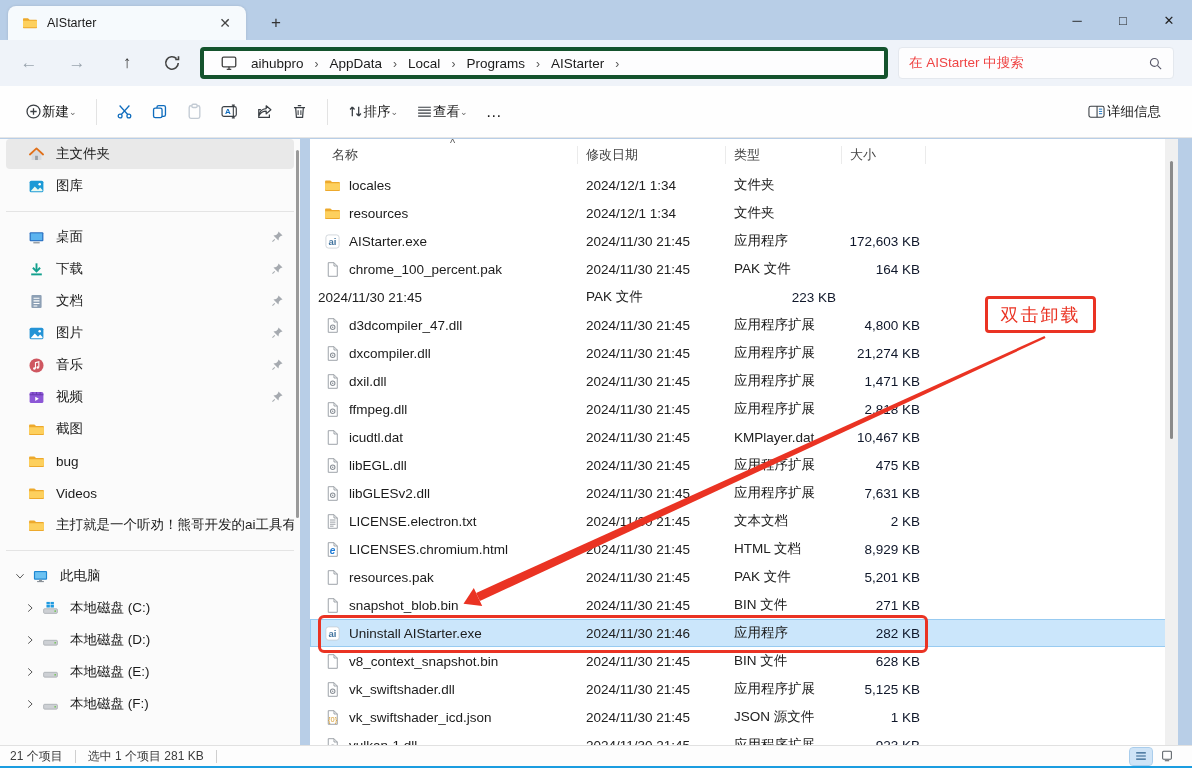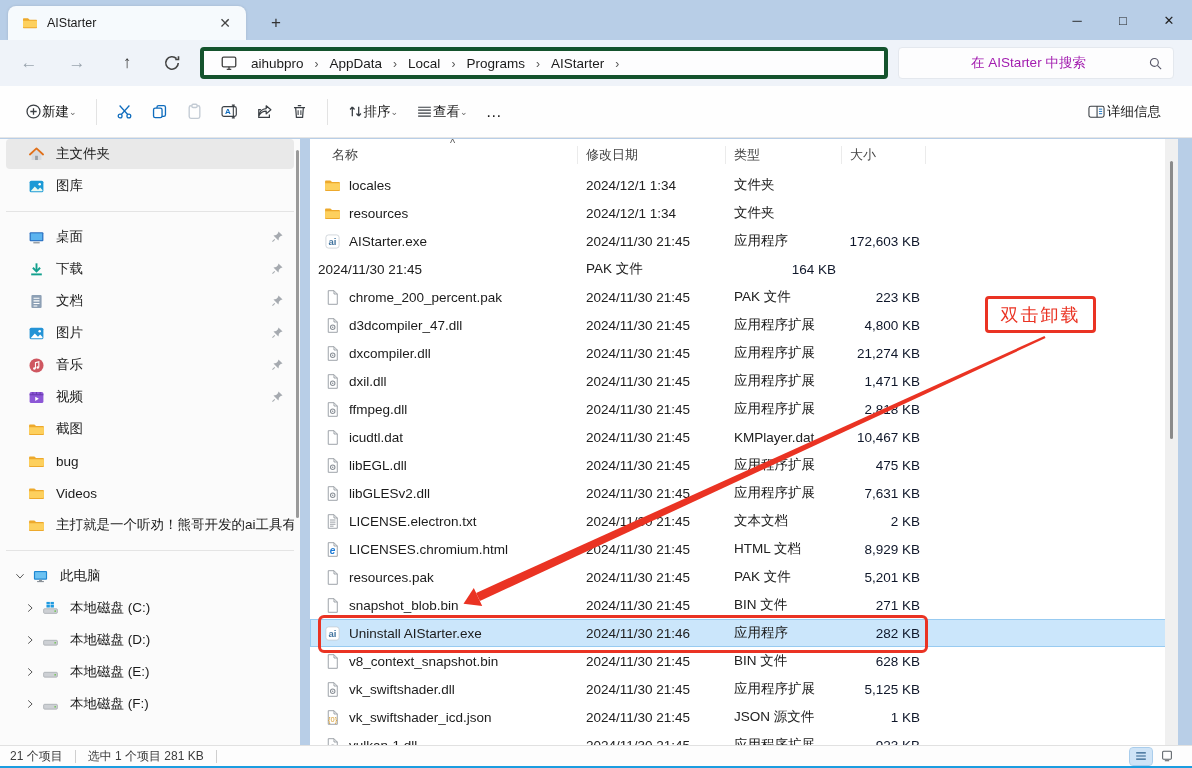--- a/index.html
+++ b/index.html
@@ -30,21 +30,21 @@
   .navbtn.disabled { color:#9aa4ae; }
   .navbtn.active { color:#333; }
   #back{ margin-left:12px; } #fwd{ margin-left:14px; } #up{ margin-left:16px; } #refresh{ margin-left:14px; }
   #addressbar { margin-left:18px; width:688px; height:32px; background:#fdfdfe; border:4px solid #14532d;
     border-radius:4px; display:flex; align-items:center; padding:0 8px; }
   #addressbar .dev { width:18px; height:18px; margin:0 6px 0 8px; }
   .crumb { font-size:13.5px; color:#1b1b1b; padding:3px 7px; border-radius:3px; white-space:nowrap; }
   .crumb-sep { font-size:12px; color:#555; padding:0 4px; }
   #searchbox { margin-left:10px; width:276px; height:32px; background:#fdfdfe; border:1px solid #e4e8ee;
     border-radius:4px; display:flex; align-items:center; padding:0 10px; }
-  #searchbox .ph { flex:1; font-size:13.5px; color:#a21caf;text-align:center; }
+  #searchbox .ph { flex:1; font-size:13.5px; color:#ef4444; }
   #searchbox svg { width:15px; height:15px; }
 
   
   #toolbar { position:absolute; left:0; top:86px; width:100%; height:52px; background:#fefefe;
     border-bottom:1px solid #e6e6e6; display:flex; align-items:center; }
   .tbtn { display:flex; align-items:center; height:36px; padding:0 9px; border-radius:4px;
     font-size:13.5px; color:#1b1b1b; flex:0 0 auto; }
   .tbtn svg { width:17px; height:17px; }
   .tbtn .chev { font-size:9px; color:#666; }
   .tsep { width:1px; height:26px; background:#e3e3e3; margin:0 10px; flex:0 0 auto; }
@@ -452,32 +452,32 @@
                 <rect x="1.8" y="1.8" width="12.4" height="12.4" rx="2.4" fill="#fff" stroke="#c3cad1" stroke-width=".7"></rect>
                 <text x="8" y="11.4" font-size="9" font-weight="bold" fill="#41739e" text-anchor="middle">ai</text>
               </svg></span>
             <span>AIStarter.exe</span>
           </div>
           <div class="c-date">2024/11/30 21:45</div>
           <div class="c-type">应用程序</div>
           <div class="c-size">172,603 KB</div>
         </div>
         <div class="frow">
+          <div class="c-name">
+            <span class="ficon"><svg viewBox="0 0 16 16" width="100%" height="100%">
+                <path d="M4 1.6h5.4l3.1 3.1v9.7H4z" fill="#fff" stroke="#9aa0a6" stroke-width=".9"></path>
+                <path d="M9.4 1.6v3.1h3.1" fill="none" stroke="#9aa0a6" stroke-width=".9"></path>
+              </svg></span>
+            <span>chrome_100_percent.pak</span>
+          </div>
           <div class="c-date">2024/11/30 21:45</div>
           <div class="c-type">PAK 文件</div>
           <div class="c-size">164 KB</div>
         </div>
         <div class="frow">
-          <div class="c-name">
-            <span class="ficon"><svg viewBox="0 0 16 16" width="100%" height="100%">
-                <path d="M4 1.6h5.4l3.1 3.1v9.7H4z" fill="#fff" stroke="#9aa0a6" stroke-width=".9"></path>
-                <path d="M9.4 1.6v3.1h3.1" fill="none" stroke="#9aa0a6" stroke-width=".9"></path>
-              </svg></span>
-            <span>chrome_200_percent.pak</span>
-          </div>
           <div class="c-date">2024/11/30 21:45</div>
           <div class="c-type">PAK 文件</div>
           <div class="c-size">223 KB</div>
         </div>
         <div class="frow">
           <div class="c-name">
             <span class="ficon"><svg viewBox="0 0 16 16" width="100%" height="100%">
                 <path d="M4 1.6h5.4l3.1 3.1v9.7H4z" fill="#fff" stroke="#9aa0a6" stroke-width=".9"></path>
                 <path d="M9.4 1.6v3.1h3.1" fill="none" stroke="#9aa0a6" stroke-width=".9"></path>
                 <circle cx="8.2" cy="9.6" r="2.1" fill="none" stroke="#8a9097" stroke-width="1"></circle>

